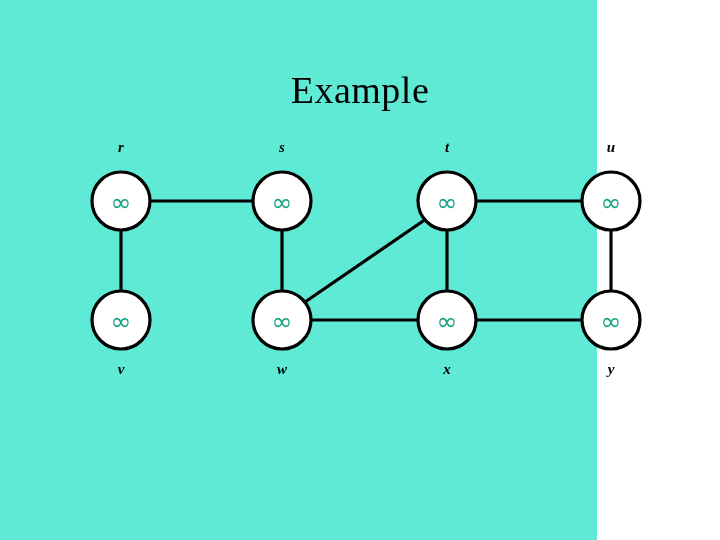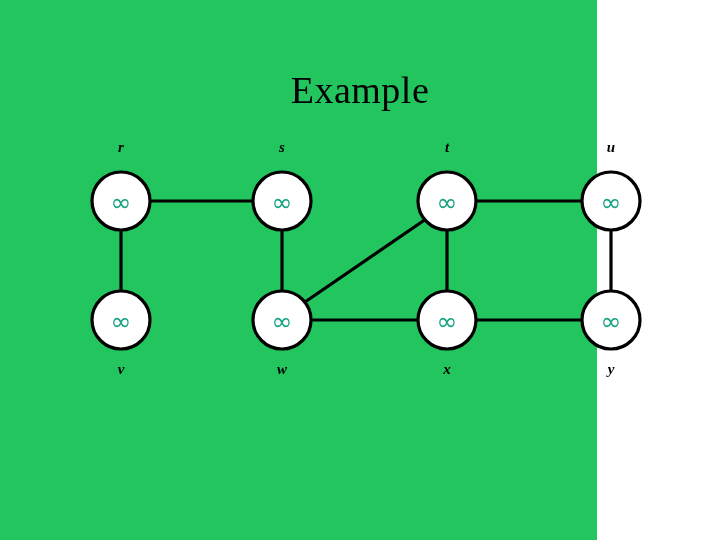--- a/index.html
+++ b/index.html
@@ -10,21 +10,21 @@
   body {
     width: 720px;
     height: 540px;
     overflow: hidden;
     font-family: "Liberation Serif", "DejaVu Serif", serif;
   }
   #slide {
     position: relative;
     width: 597px;
     height: 540px;
-    background: #22c55e;
+    background: #5eead4;
   }
   #slide-title {
     position: absolute;
     left: 0;
     top: 68px;
     width: 720px;
     text-align: center;
     font-family: "Liberation Serif", "DejaVu Serif", serif;
     font-size: 38px;
     font-weight: normal;

